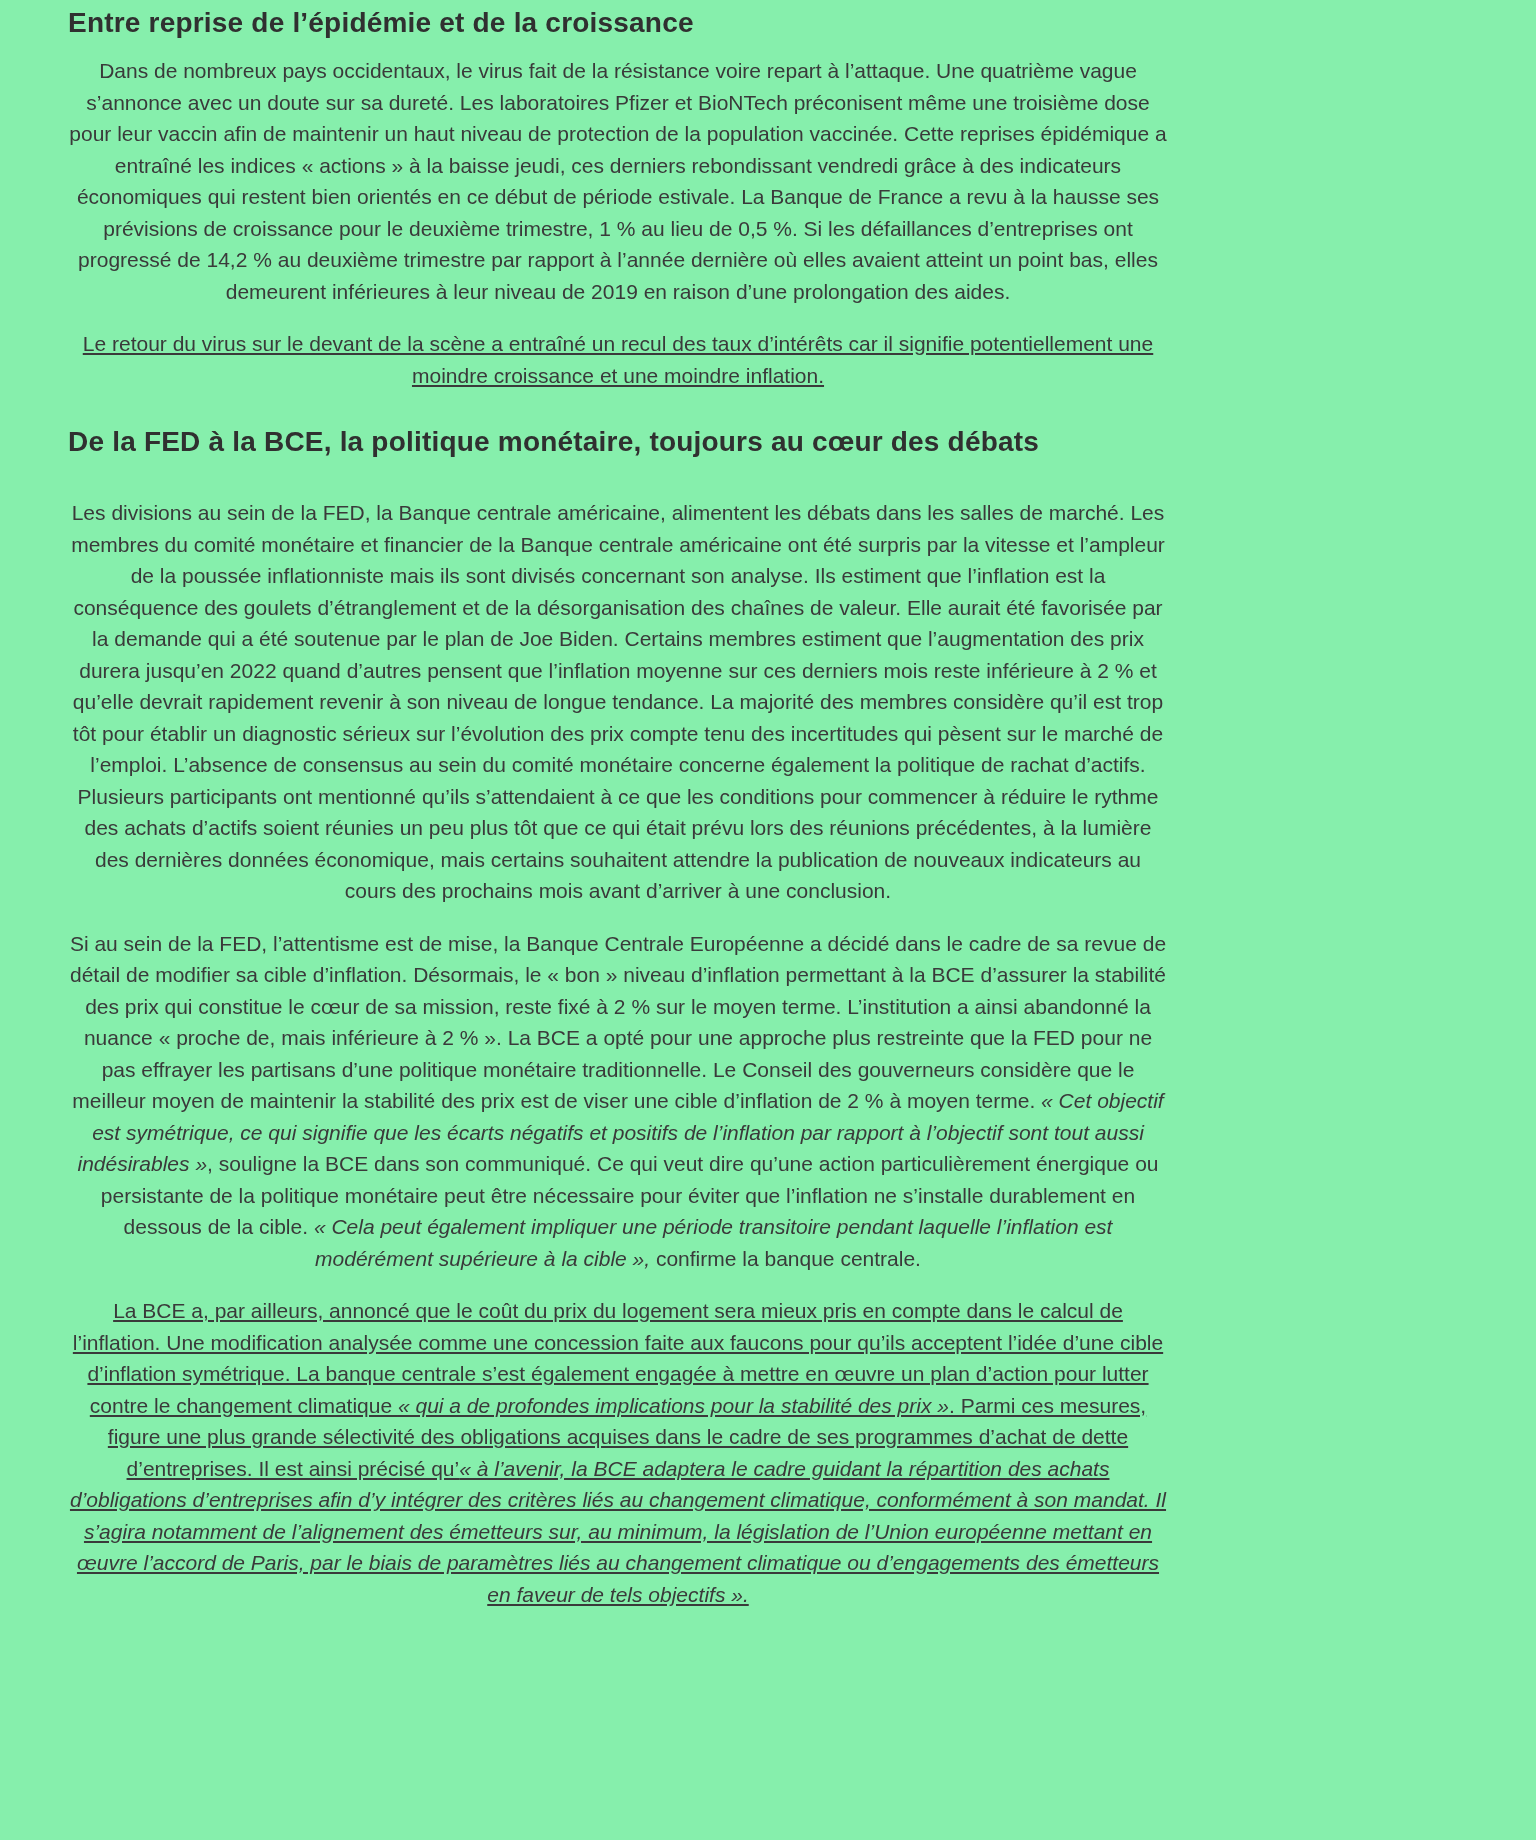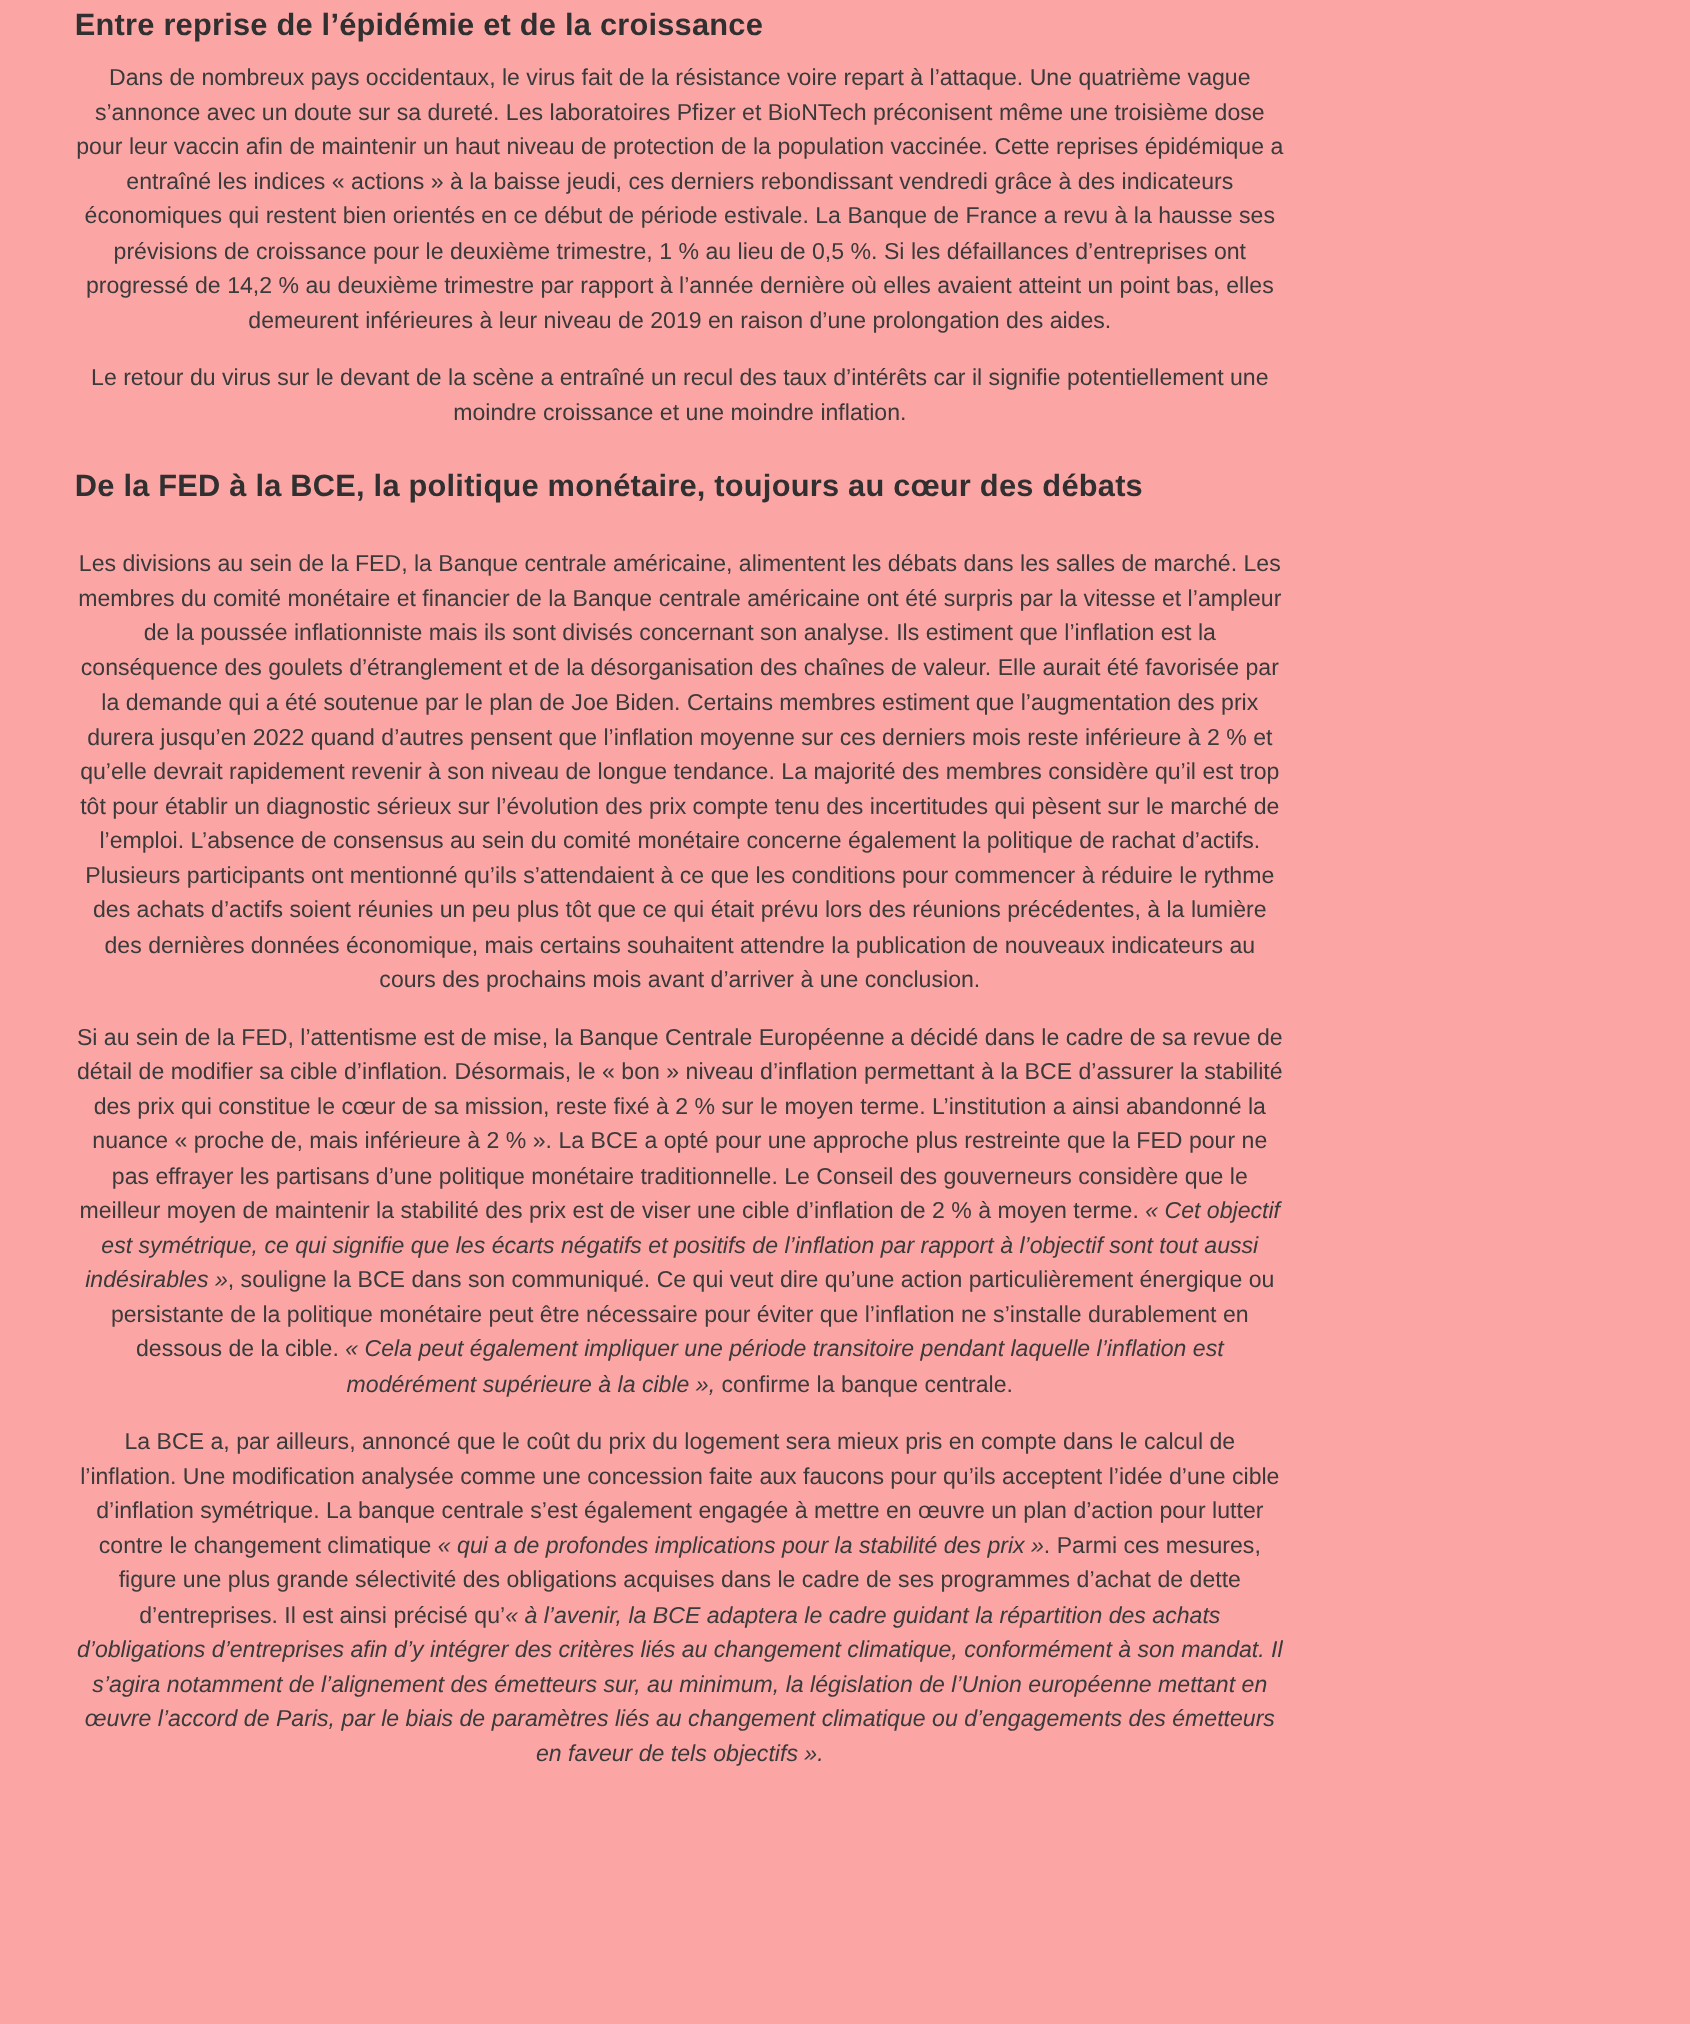--- a/index.html
+++ b/index.html
@@ -10,21 +10,21 @@
   body {
     font-family: "Liberation Sans", "DejaVu Sans", sans-serif;
     color: #3a3a3a;
     width: 1536px;
   }
   .page {
     box-sizing: border-box;
     width: 1536px;
     min-height: 1840px;
     padding: 6px 368px 40px 68px;
-    background: #fca5a5;
+    background: #86efac;
   }
   .article {
     width: 1100px;
   }
   h1.heading {
     font-size: 28px;
     line-height: 34px;
     font-weight: 700;
     color: #303030;
     margin: 0 0 15px 0;
@@ -36,20 +36,21 @@
   }
   p.para {
     font-size: 21px;
     line-height: 31.5px;
     color: #3a3a3a;
     margin: 0 0 21px 0;
     text-align: center;
   }
   p.para:last-child {
     margin-bottom: 0;
+    text-decoration: underline;
   }
   .italic {
     font-style: italic;
   }
 </style>
 </head>
 <body>
 
 <div class="page">
   <article class="article">

